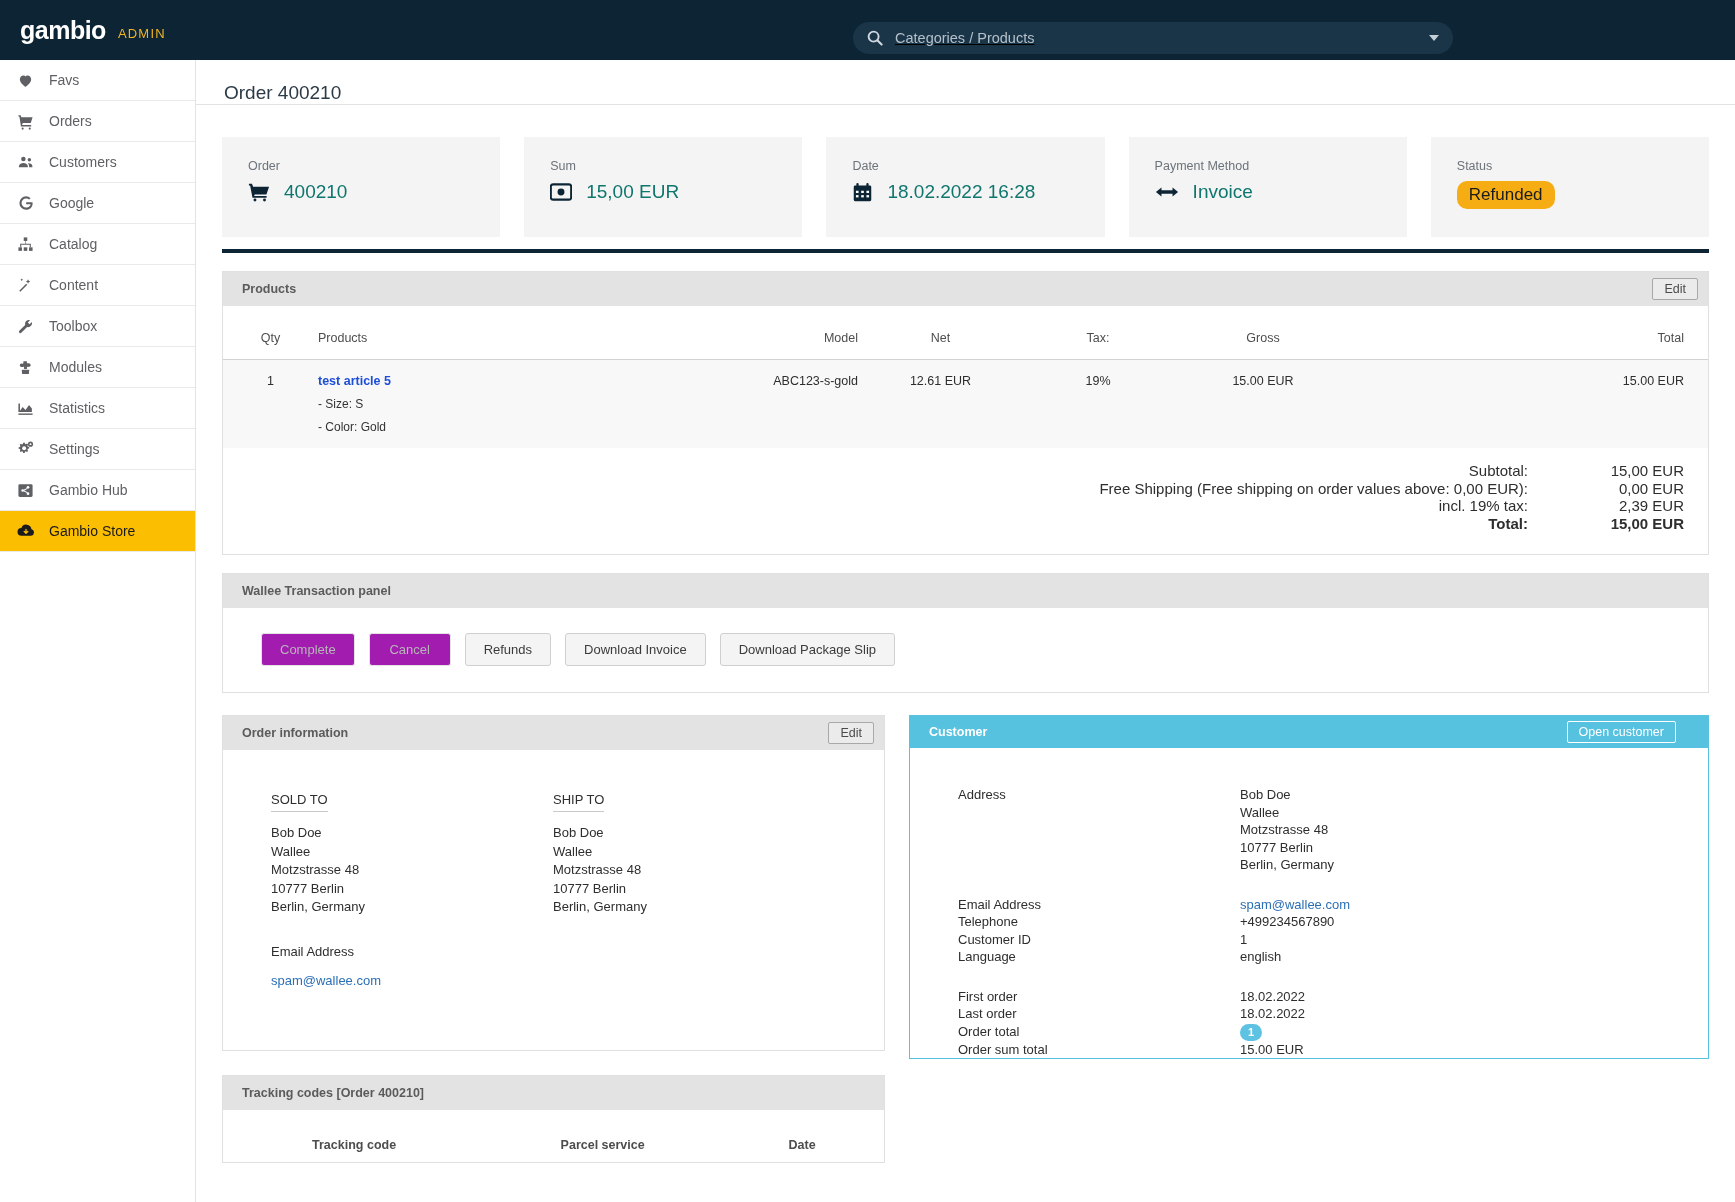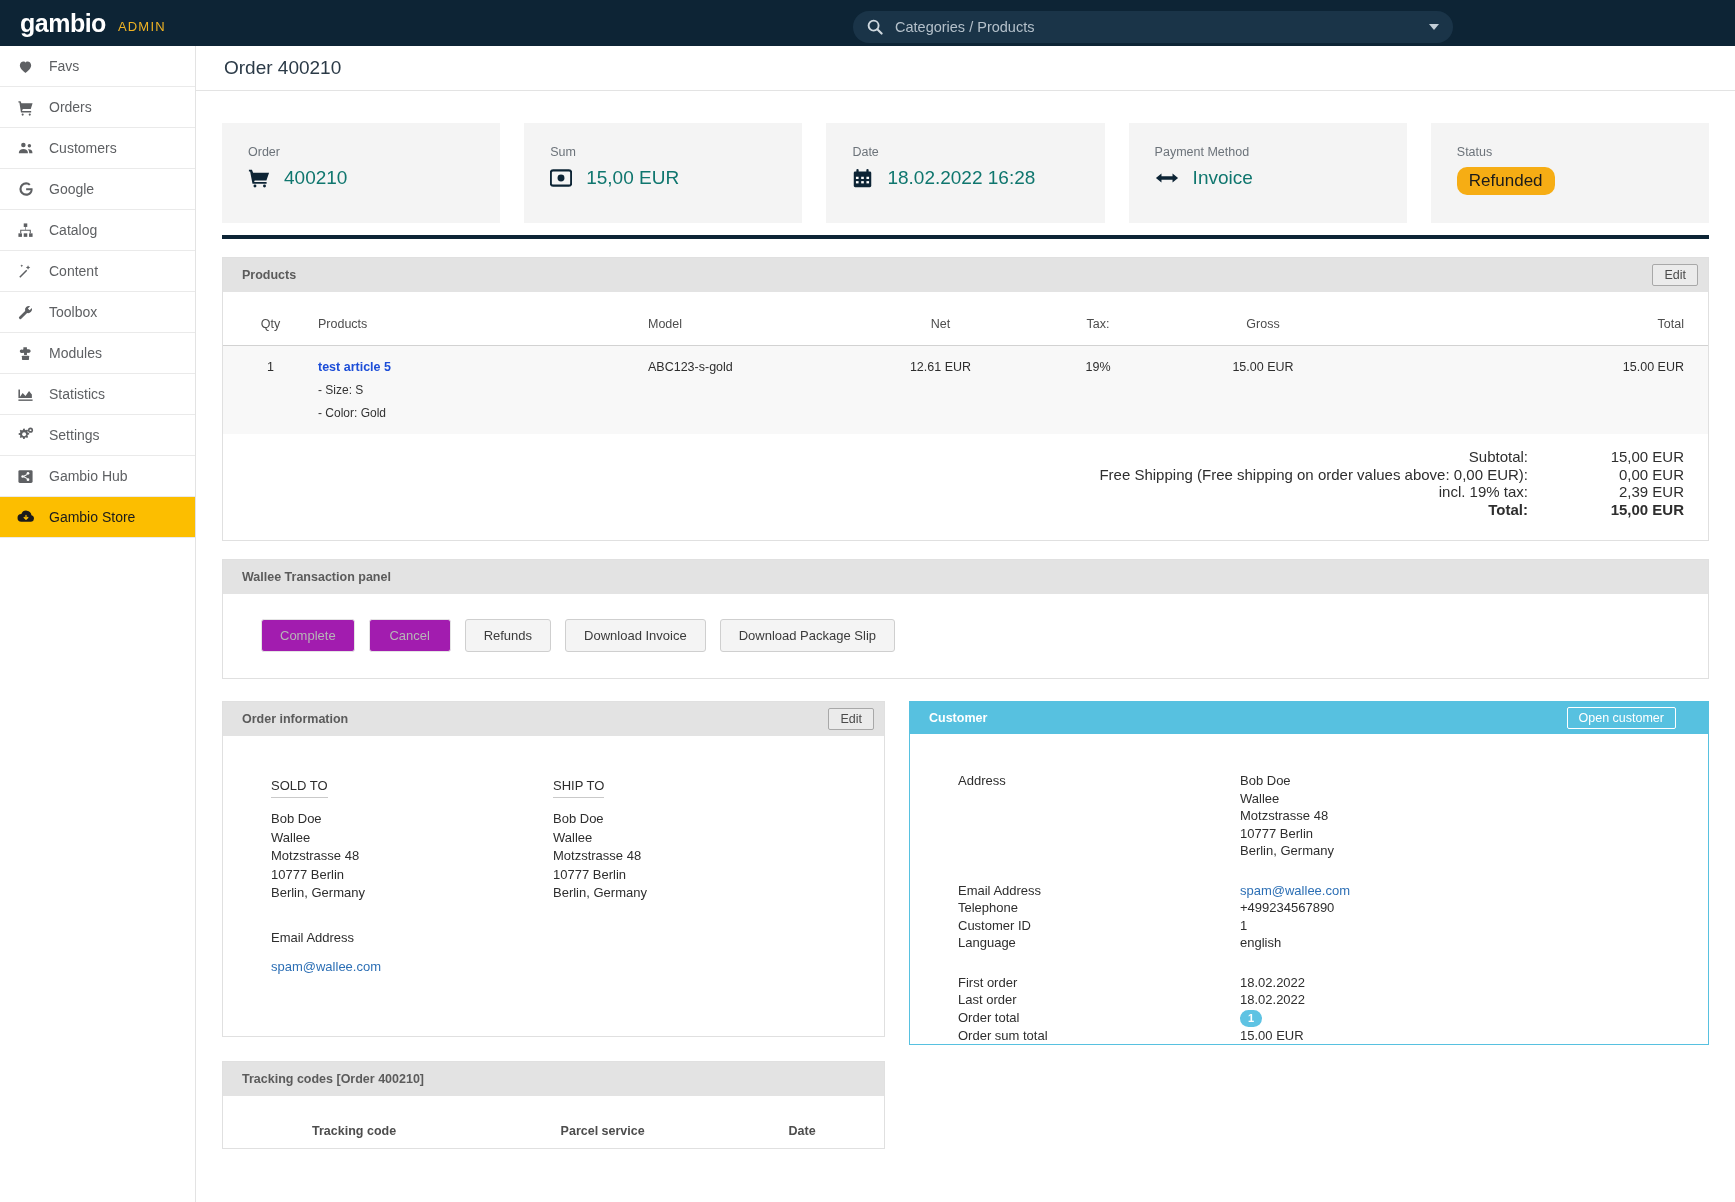--- a/index.html
+++ b/index.html
@@ -7,21 +7,21 @@
     width: 1735px;
     height: 1202px;
     font-family: "Liberation Sans", sans-serif;
     background: #ffffff;
     overflow: hidden;
   }
   body { position: relative; }
 
   
   .topbar {
-    height: 46px;
+    height: 60px;
     background: #0d2435;
     display: flex;
     align-items: center;
     position: relative;
   }
   .brand {
     display: flex;
     align-items: flex-end;
     gap: 12px;
     padding-left: 20px;
@@ -36,28 +36,29 @@
   }
   .brand-admin {
     color: #f0b323;
     font-size: 13px;
     letter-spacing: 1.2px;
     padding-bottom: 2px;
   }
   .search-wrap {
     position: absolute;
     left: 853px;
-    top: 11px;
+    top: 22px;
     width: 600px;
     height: 32px;
     background: #1a3448;
     border-radius: 16px;
     display: flex;
     align-items: center;
     padding: 0 14px;
+    text-decoration: underline;
   }
   .search-icon { flex: 0 0 auto; display:flex; align-items:center; }
   .search-input {
     flex: 1;
     background: transparent;
     border: none;
     outline: none;
     color: #d6dde3;
     font-size: 14.5px;
     font-family: "Liberation Sans", sans-serif;
@@ -108,21 +109,21 @@
     background: #fcbe00;
   }
   .side-item.active .ico,
   .side-item.active .lbl { color: #1b1b1b; }
 
   
   .main { flex: 1; background: #ffffff; position: relative; }
   .page-header {
     height: 45px;
     display: flex;
-    align-items: center;
+    align-items: flex-end;
     padding-left: 28px;
     border-bottom: 1px solid #e3e3e3;
   }
   .page-title { font-size: 19px; color: #2b3a47; }
 
   .content { padding: 24px 0 0 0; }
 
   
   .stats {
     display: flex;
@@ -204,21 +205,21 @@
   }
   table.prod tbody td {
     font-size: 12.5px;
     color: #2e2e2e;
     padding: 14px 0 14px 0;
     background: #f8f8f8;
     vertical-align: top;
   }
   .col-qty    { width: 95px;  text-align: center; }
   .col-name   { width: 330px; text-align: left; }
-  .col-model  { width: 210px; text-align: left; }
+  .col-model  { width: 210px; text-align: right; }
   .col-net    { width: 165px; text-align: center; }
   .col-tax    { width: 150px; text-align: center; }
   .col-gross  { width: 180px; text-align: center; }
   .col-total  { text-align: right; padding-right: 24px !important; }
   .prodname { font-weight: bold; font-size: 12.5px; color: #1d4ed8; }
   .prodattr { font-size: 12px; color: #333; margin-top: 9px; }
 
   .totals { padding: 14px 24px 22px 0; }
   .totrow {
     display: flex;

